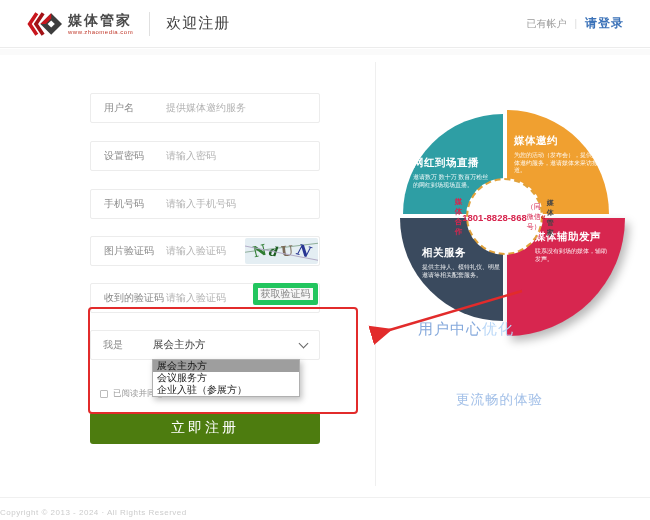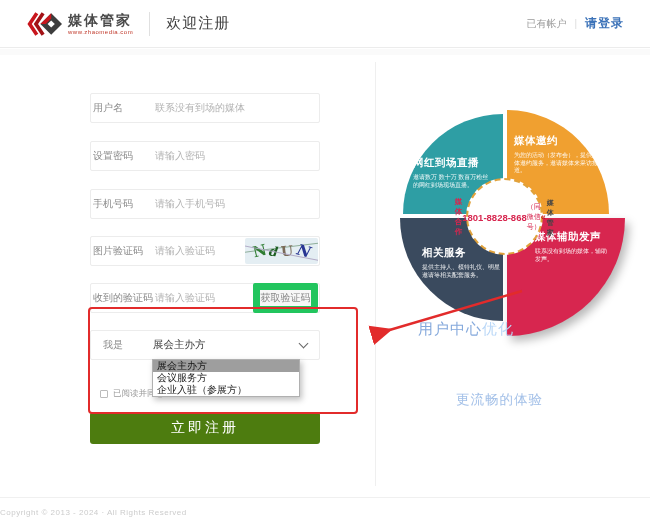--- a/index.html
+++ b/index.html
@@ -18,39 +18,39 @@
   .hdr-divider { width:1px; height:24px; background:#e0e0e0; margin:0 16px; }
   .welcome { font-size:15px; color:#404040; letter-spacing:1px; }
   .hdr-right { margin-left:auto; display:flex; align-items:center; font-size:10px; }
   .has-account { color:#9a9a9a; }
   .pipe { color:#dcdcdc; margin:0 8px; }
   .login-link { color:#3b72b8; font-size:12px; font-weight:bold; cursor:pointer; letter-spacing:1px; }
 
   
   .field { position:absolute; left:90px; width:230px; height:30px; background:#fff;
     border:1px solid #ececec; border-radius:2px; display:flex; align-items:center;
-    padding:0 2px; cursor:text; }
+    padding:0 13px; cursor:text; }
   .f-label { width:58px; flex-shrink:0; font-size:10px; color:#8a8a8a; white-space:nowrap; margin-right:4px; }
   .f-ph { font-size:10px; color:#b3b3b3; white-space:nowrap; }
 
   .captcha { position:absolute; left:245px; top:238px; width:73px; height:26px; background:#e4eef3;
     border-radius:2px; display:flex; align-items:center; justify-content:center; gap:3px;
     overflow:hidden; cursor:pointer; z-index:2; }
   .captcha::before { content:''; position:absolute; left:-4px; top:9px; width:84px; height:1px;
     background:#8fae9a; transform:rotate(-7deg); }
   .captcha::after { content:''; position:absolute; left:-4px; top:15px; width:84px; height:1px;
     background:#b2aac6; transform:rotate(11deg); }
   .cap { font-family:"DejaVu Serif", serif; font-weight:bold; line-height:1; }
   .cap0 { color:#2f7d32; transform:rotate(-14deg); font-size:15px; }
   .cap1 { color:#1b5e20; transform:rotate(7deg);  font-size:13px; font-style:italic; }
   .cap2 { color:#7a6a58; transform:rotate(-6deg); font-size:14px; }
   .cap3 { color:#283593; transform:rotate(16deg); font-size:15px; font-style:italic; }
 
-  .getcode-btn { position:absolute; left:253px; top:283px; width:65px; height:30px;
-    background:#f7f7f7; border:7px solid #22c55e; border-radius:2px; color:#8a8a8a;
+  .getcode-btn { position:absolute; left:253px; top:283px; width:65px; height:22px;
+    background:#f7f7f7; border:5px solid #22c55e; border-radius:2px; color:#8a8a8a;
     font-size:10px; display:flex; align-items:center; justify-content:center; cursor:pointer; }
 
   .role-select { position:absolute; left:90px; top:330px; width:230px; height:30px;
     background:#fff; border:1px solid #ececec; border-radius:2px; display:flex;
     align-items:center; padding:0 12px; cursor:pointer; }
   .role-label { width:50px; flex-shrink:0; font-size:10px; color:#8a8a8a; }
   .role-value { font-size:10.5px; color:#3c3c3c; }
   .caret { width:7px; height:7px; border-right:1.5px solid #666; border-bottom:1.5px solid #666;
     transform:rotate(45deg); margin-left:auto; margin-top:-4px; }
 
@@ -135,21 +135,21 @@
     <div class="hdr-right">
       <span class="has-account">已有帐户</span>
       <span class="pipe">|</span>
       <span class="login-link">请登录</span>
     </div>
   </div>
   <div class="hdr-strip"></div>
 
   <div class="field" style="top:93px">
     <span class="f-label">用户名</span>
-    <span class="f-ph">联系没有到场的媒体</span>
+    <span class="f-ph">提供媒体邀约服务</span>
   </div>
   <div class="field" style="top:141px">
     <span class="f-label">设置密码</span>
     <span class="f-ph">请输入密码</span>
   </div>
   <div class="field" style="top:189px">
     <span class="f-label">手机号码</span>
     <span class="f-ph">请输入手机号码</span>
   </div>
   <div class="field" style="top:236px">

